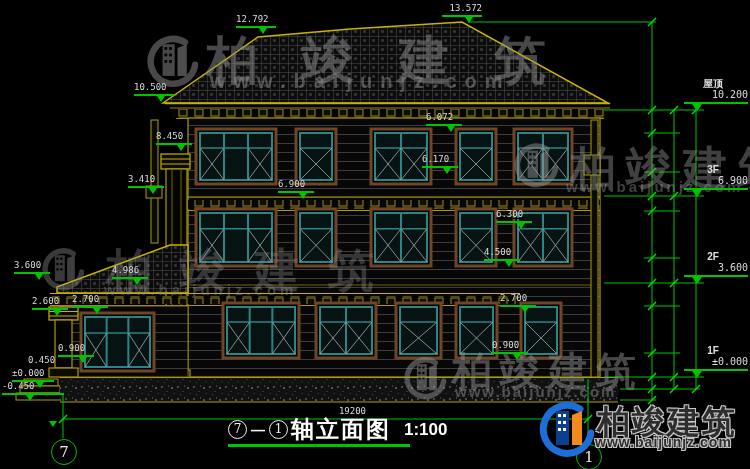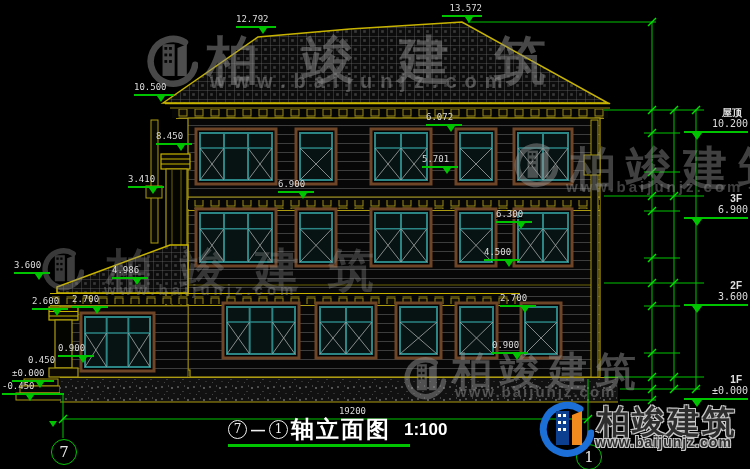--- a/index.html
+++ b/index.html
@@ -7,21 +7,21 @@
          font-family:"Liberation Sans",sans-serif;}
   #draw{position:absolute;left:0;top:0;z-index:1;}
   
   .mk{position:absolute;z-index:6;display:flex;flex-direction:column;align-items:stretch;}
   .mk .t{color:#dcdcdc;font:9px/1.1 "DejaVu Sans Mono",monospace;white-space:nowrap;}
   .mk .bar{height:2px;background:#00c400;margin-top:1px;}
   .mk .tri{width:0;height:0;border-left:4px solid transparent;border-right:4px solid transparent;
            border-top:6px solid #00c400;margin-left:58%;}
   
   .flv{position:absolute;z-index:6;width:64px;}
-  .flv .fname{color:#e0e0e0;font:bold 10px/1.1 "Liberation Sans",sans-serif;text-align:right;padding-right:6px;margin-top:29px;}
+  .flv .fname{color:#e0e0e0;font:bold 10px/1.1 "Liberation Sans",sans-serif;text-align:center;padding-right:6px;}
   .flv .felev{color:#dcdcdc;font:10px/1.2 "DejaVu Sans Mono",monospace;text-align:right;}
   .flv .fbar{height:2px;background:#00c400;margin-top:1px;}
   .flv .ftri{width:0;height:0;border-left:5px solid transparent;border-right:5px solid transparent;
              border-top:7px solid #00c400;margin-left:8px;}
   
   .cv{position:absolute;z-index:6;transform:translate(-50%,-50%) rotate(-90deg);
       color:#d8d8d8;font:9px/1 "DejaVu Sans Mono",monospace;white-space:nowrap;}
   
   .gdim{position:absolute;left:296px;top:407px;width:70px;text-align:right;z-index:6;
         color:#dcdcdc;font:9px/1 "DejaVu Sans Mono",monospace;}
@@ -386,21 +386,21 @@
       <span class="t">6.072</span>
       <span class="bar"></span>
       <span class="tri"></span>
     </div>
     <div class="mk" style="left: 156px; top: 132px; min-width: 36px;">
       <span class="t">8.450</span>
       <span class="bar"></span>
       <span class="tri"></span>
     </div>
     <div class="mk" style="left: 422px; top: 155px; min-width: 36px;">
-      <span class="t">5.701</span>
+      <span class="t">6.170</span>
       <span class="bar"></span>
       <span class="tri"></span>
     </div>
     <div class="mk" style="left: 128px; top: 175px; min-width: 36px;">
       <span class="t">3.410</span>
       <span class="bar"></span>
       <span class="tri"></span>
     </div>
     <div class="mk" style="left: 278px; top: 180px; min-width: 36px;">
       <span class="t">6.900</span>

